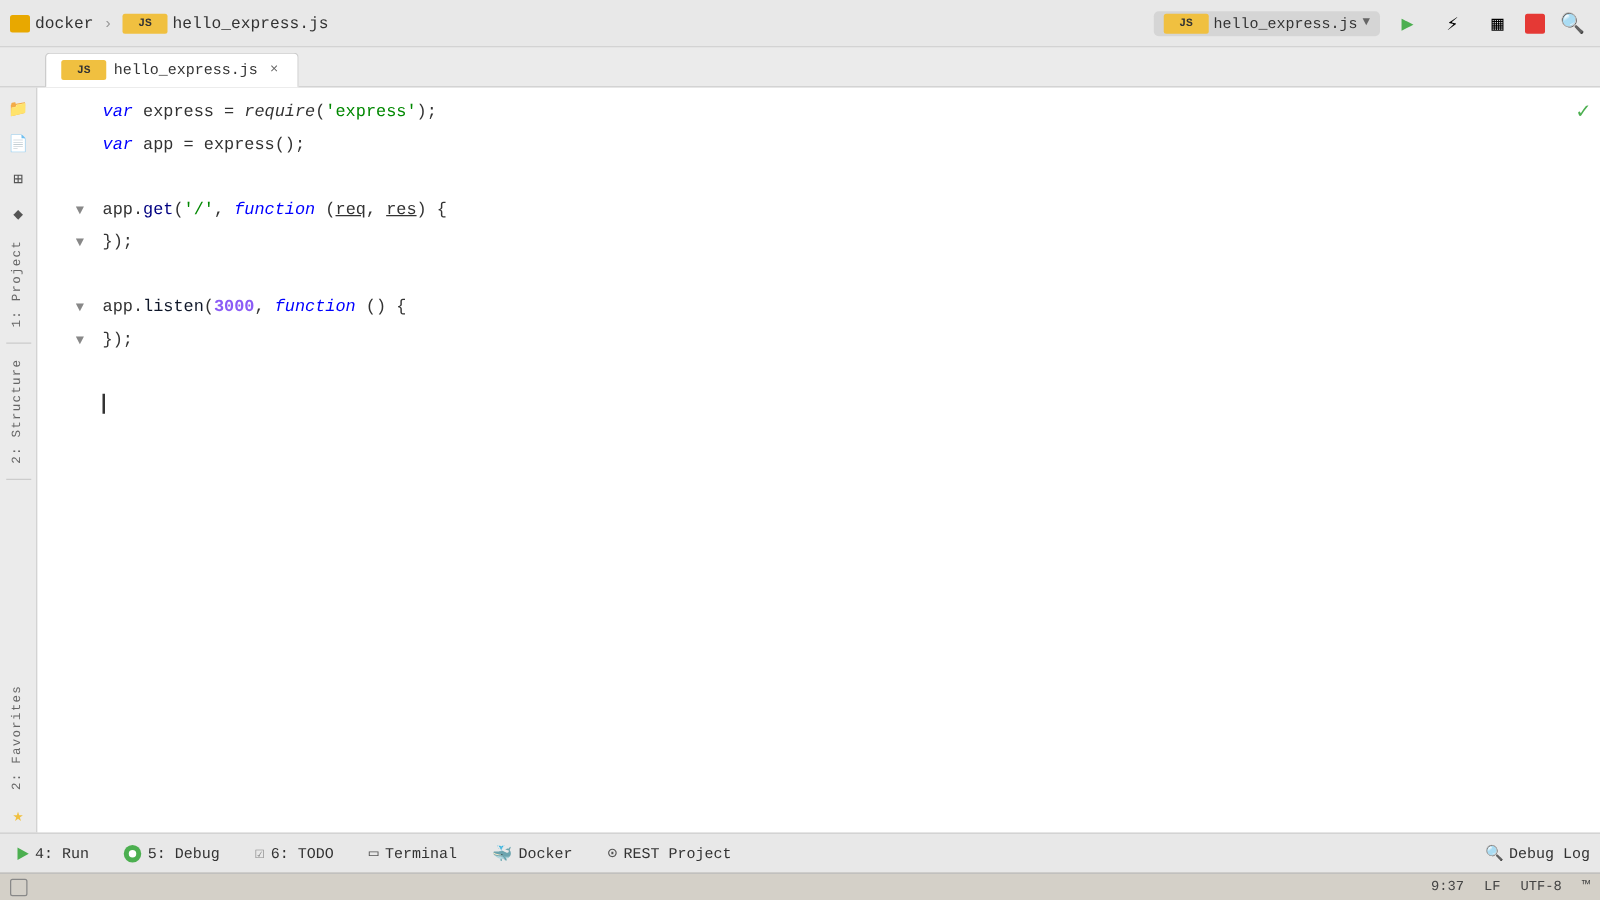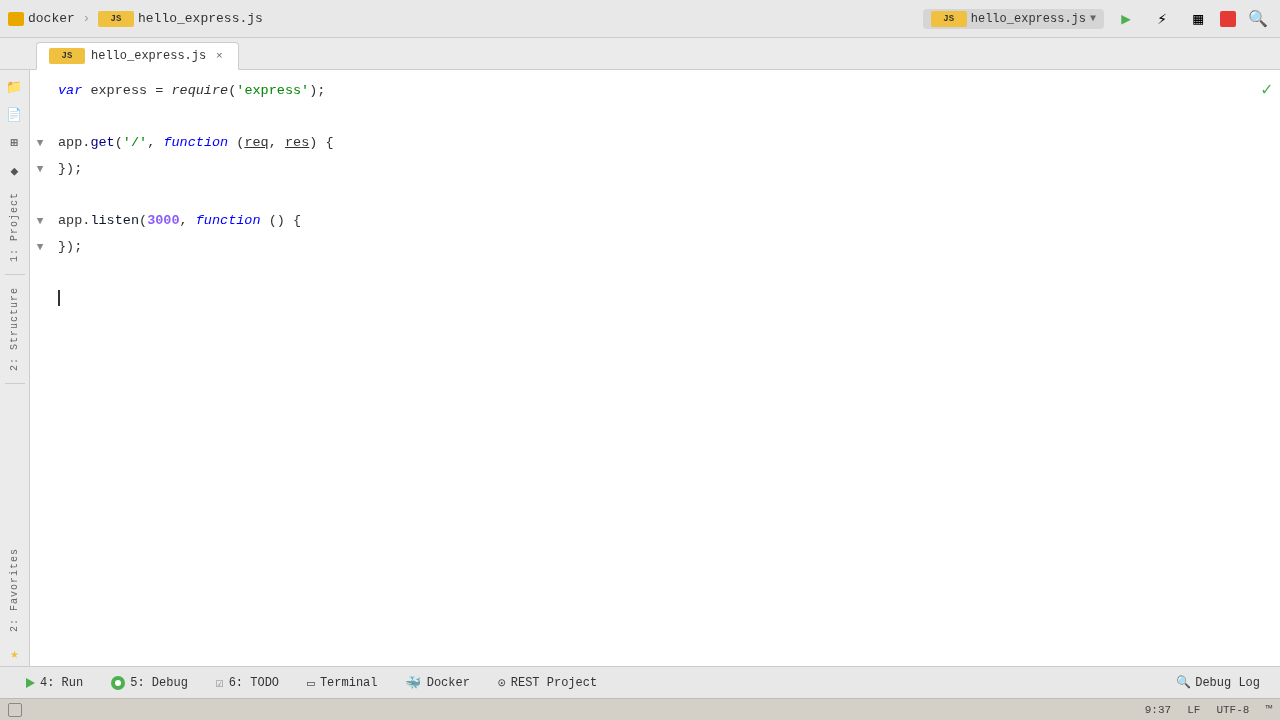--- a/index.html
+++ b/index.html
@@ -208,20 +208,21 @@
     .code-content {
       padding: 8px 0;
       min-height: 100%;
     }
 
     .code-line {
       display: flex;
       align-items: stretch;
       min-height: 26px;
       position: relative;
+      margin-left: 24px;
     }
     .code-line.highlighted {
       background: #fffde7;
     }
 
     .fold-gutter {
       width: 20px;
       flex-shrink: 0;
       display: flex;
       align-items: center;
@@ -262,21 +263,21 @@
       animation: blink 1s step-end infinite;
     }
     @keyframes blink { 50% { opacity: 0; } }
 
     
     .bottom-panel {
       height: 32px;
       background: #e8e8e8;
       display: flex;
       align-items: center;
-      padding: 0 20px;
+      padding: 0 8px;
       border-top: 1px solid #ccc;
       gap: 16px;
       flex-shrink: 0;
     }
     .bottom-btn {
       display: flex;
       align-items: center;
       gap: 5px;
       font-size: 12px;
       color: #333;
@@ -402,20 +403,24 @@
 
   <div class="editor-area">
     <div class="check-mark">✓</div>
     <div class="code-content">
 
       <div class="code-line">
         <div class="fold-gutter"></div>
         <div class="line-content"><span class="kw">var</span> <span style="color:#333">express</span> <span class="punct">=</span> <span style="color:#333;font-style:italic">require</span><span class="punct">(</span><span class="str">'express'</span><span class="punct">);</span></div>
       </div>
 
+      <div class="code-line">
+        <div class="fold-gutter"></div>
+        <div class="line-content"><span class="kw">var</span> <span style="color:#333">app</span> <span class="punct">=</span> <span style="color:#333">express</span><span class="punct">();</span></div>
+      </div>
 
       <div class="code-line">
         <div class="fold-gutter"></div>
         <div class="line-content"> </div>
       </div>
 
       <div class="code-line">
         <div class="fold-gutter">
             <span class="fold-arrow">▼</span>
           </div>

